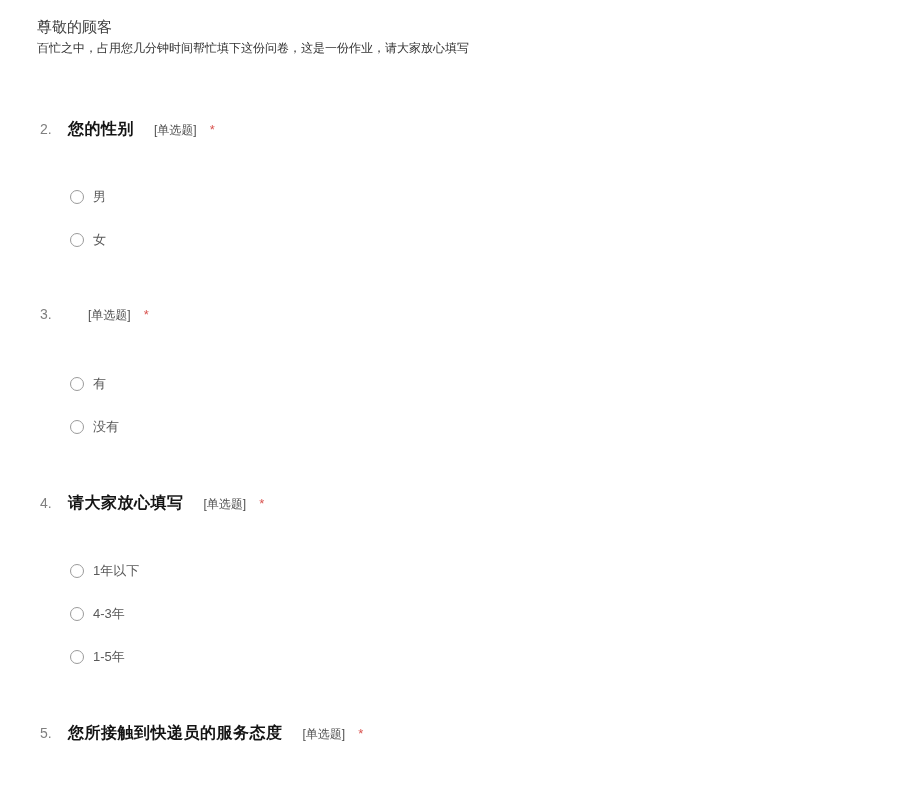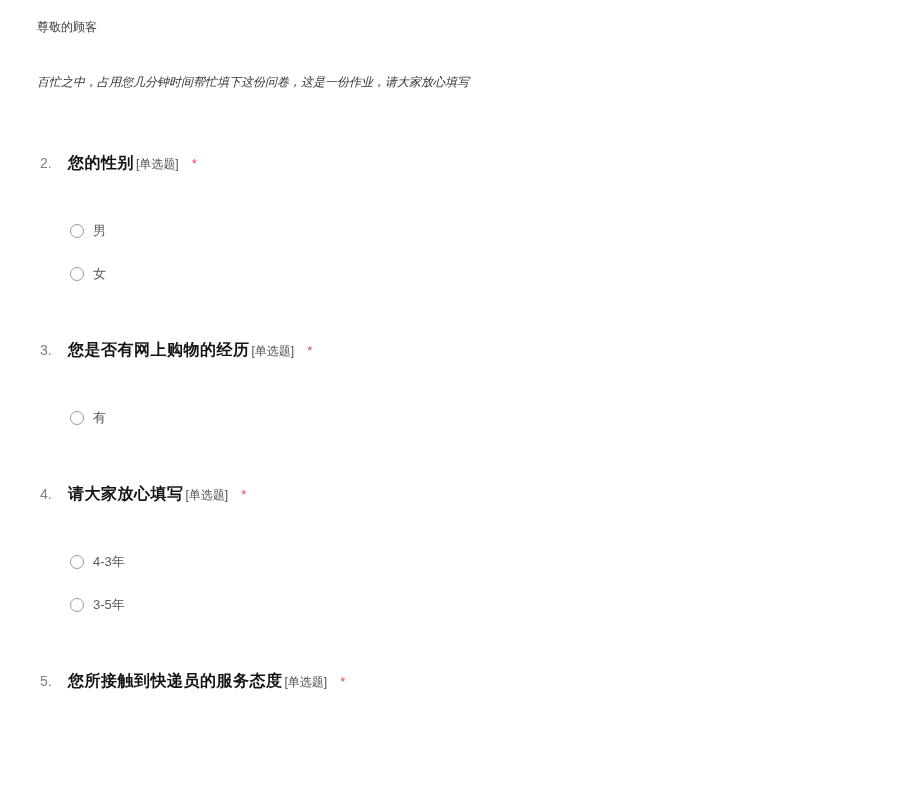--- a/index.html
+++ b/index.html
@@ -10,30 +10,29 @@
   body {
     width: 900px;
     height: 800px;
     overflow: hidden;
     font-family: "Liberation Sans", "DejaVu Sans", sans-serif;
   }
   .survey {
     padding: 17px 20px 0 37px;
   }
   .page-title {
-    font-size: 12px;
+    font-size: 15px;
     line-height: 20px;
     color: #3f3f3f;
   }
   .page-desc {
-    margin-top: 37px;
+    margin-top: 3px;
     font-size: 12px;
     line-height: 17px;
     color: #333333;
-    font-style: italic;
   }
   .questions {
     margin-top: 62px;
   }
   .question {
     margin-bottom: 55px;
   }
   .q-header {
     display: flex;
     align-items: baseline;
@@ -47,21 +46,21 @@
     color: #7f7f7f;
   }
   .q-title {
     font-size: 16px;
     font-weight: 700;
     color: #141414;
     letter-spacing: 0.5px;
     text-align: center;
   }
   .q-tag {
-    margin-left: 2px;
+    margin-left: 20px;
     font-size: 12px;
     color: #4d4d4d;
   }
   .q-star {
     margin-left: 13px;
     font-size: 13px;
     color: #d9534f;
   }
   .options {
     margin-top: 45px;
@@ -116,49 +115,56 @@
           <div class="option-row">
         <span class="radio"></span>
         <span class="option-label">女</span>
       </div>
         </div>
   </div>
 
   <div class="question">
     <div class="q-header">
       <span class="q-number">3.</span>
-      <span class="q-title">您是否有网上购物的经历</span>
       <span class="q-tag">[单选题]</span>
       <span class="q-star">*</span>
     </div>
     <div class="options">
 
     <div class="option-row">
         <span class="radio"></span>
         <span class="option-label">有</span>
+      </div>
+          <div class="option-row">
+        <span class="radio"></span>
+        <span class="option-label">没有</span>
       </div>
         </div>
   </div>
 
   <div class="question">
     <div class="q-header">
       <span class="q-number">4.</span>
       <span class="q-title">请大家放心填写</span>
       <span class="q-tag">[单选题]</span>
       <span class="q-star">*</span>
     </div>
     <div class="options">
 
+    <div class="option-row">
+        <span class="radio"></span>
+        <span class="option-label">1年以下</span>
+      </div>
           <div class="option-row">
         <span class="radio"></span>
         <span class="option-label">4-3年</span>
       </div>
           <div class="option-row">
         <span class="radio"></span>
-        <span class="option-label">3-5年</span>
+        <span class="option-label">1-5年</span>
       </div>
         </div>
   </div>
 
   <div class="question">
     <div class="q-header">
       <span class="q-number">5.</span>
       <span class="q-title">您所接触到快递员的服务态度</span>
       <span class="q-tag">[单选题]</span>
       <span class="q-star">*</span>

